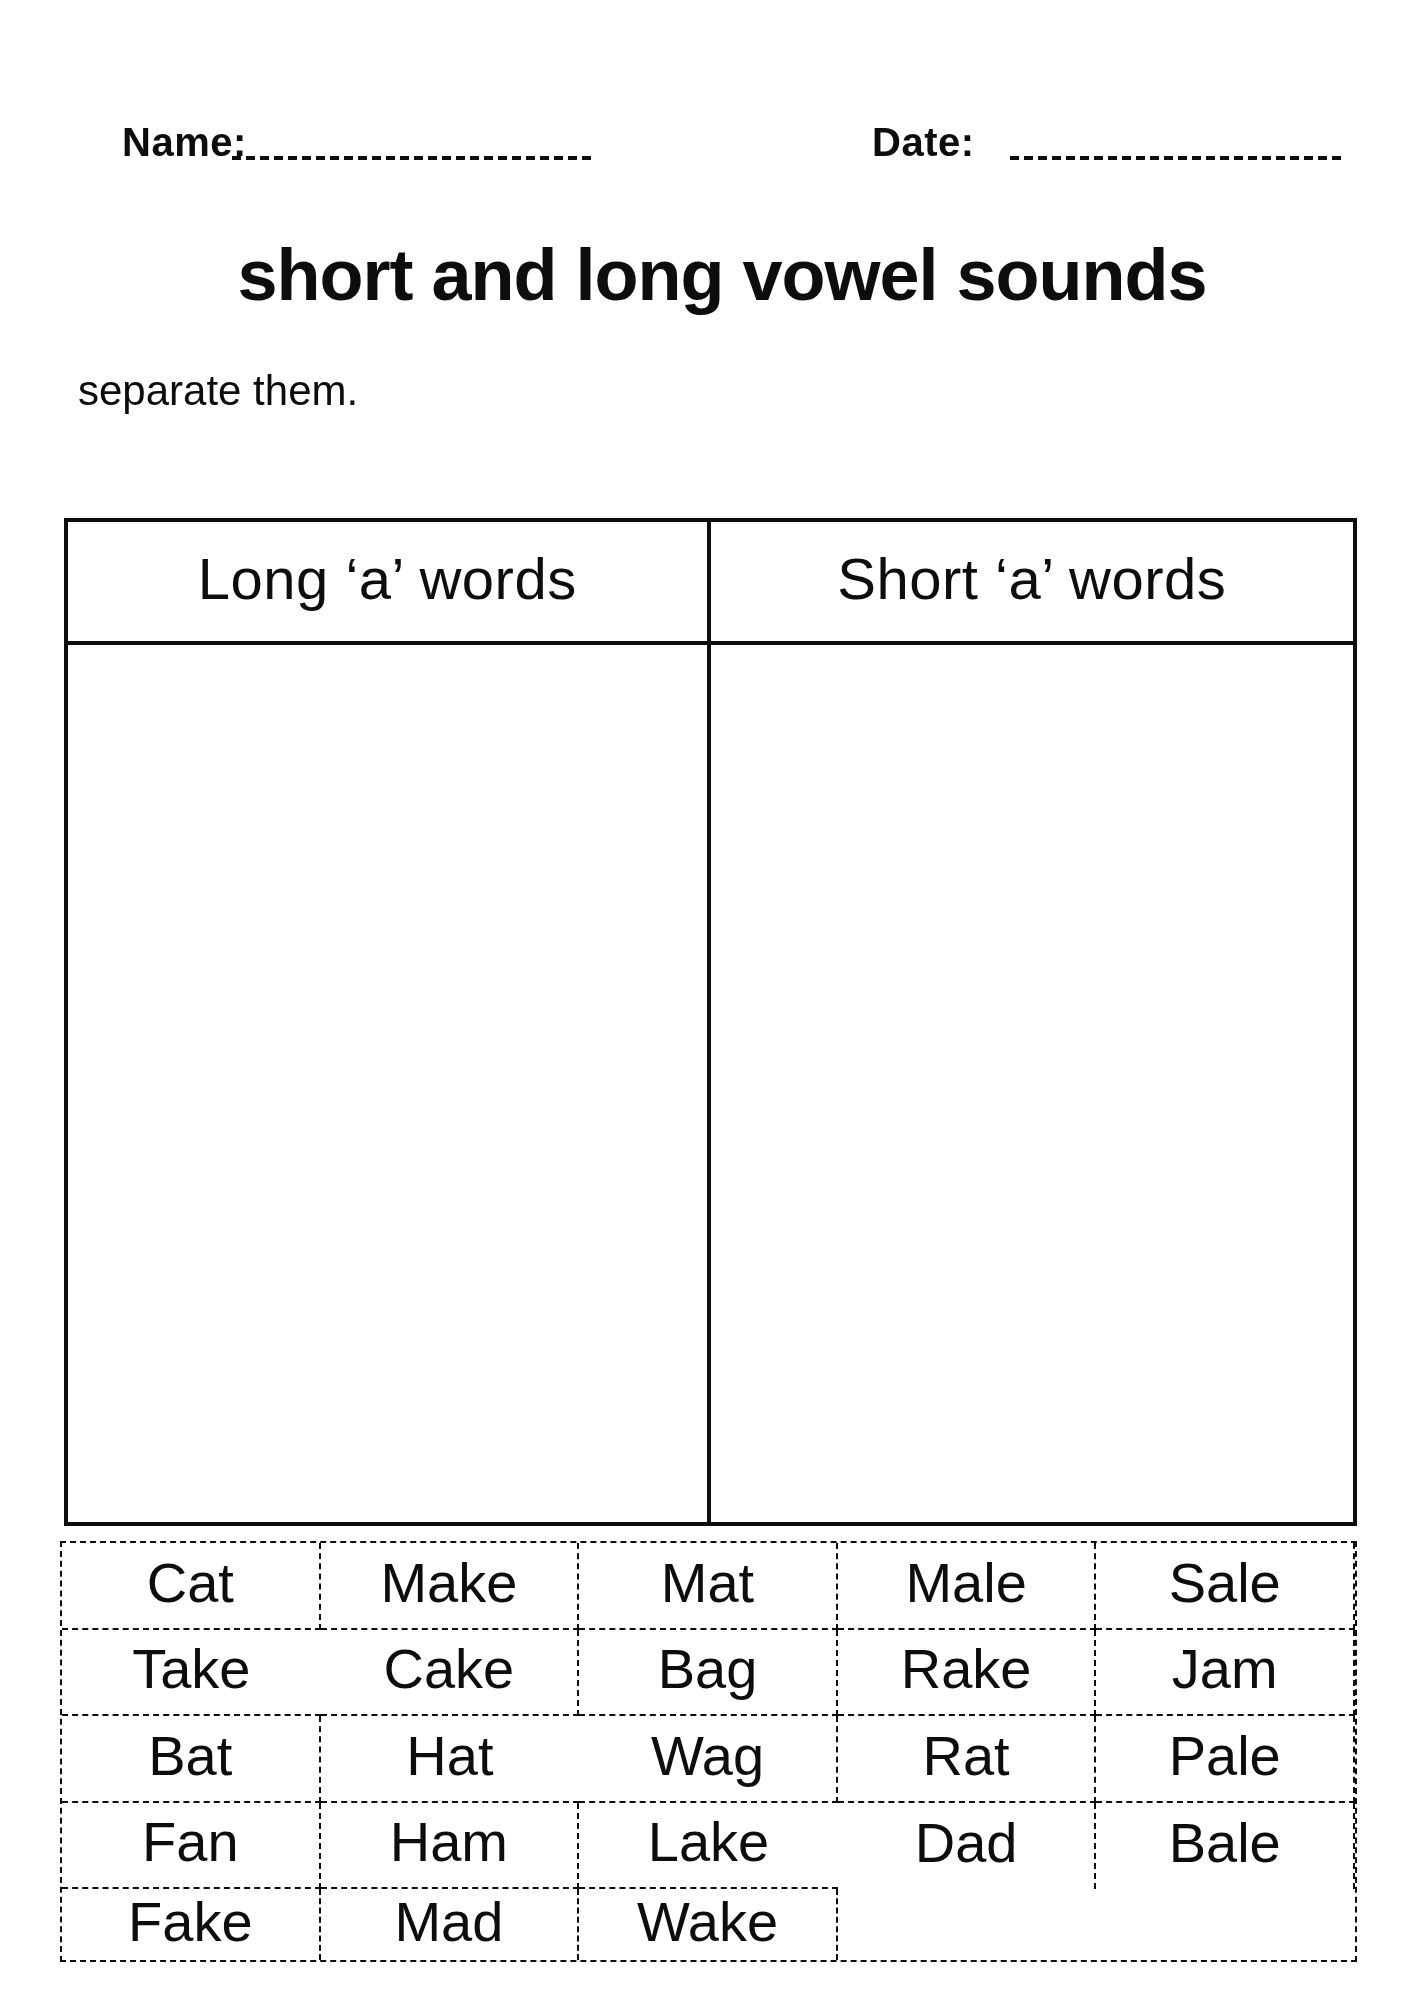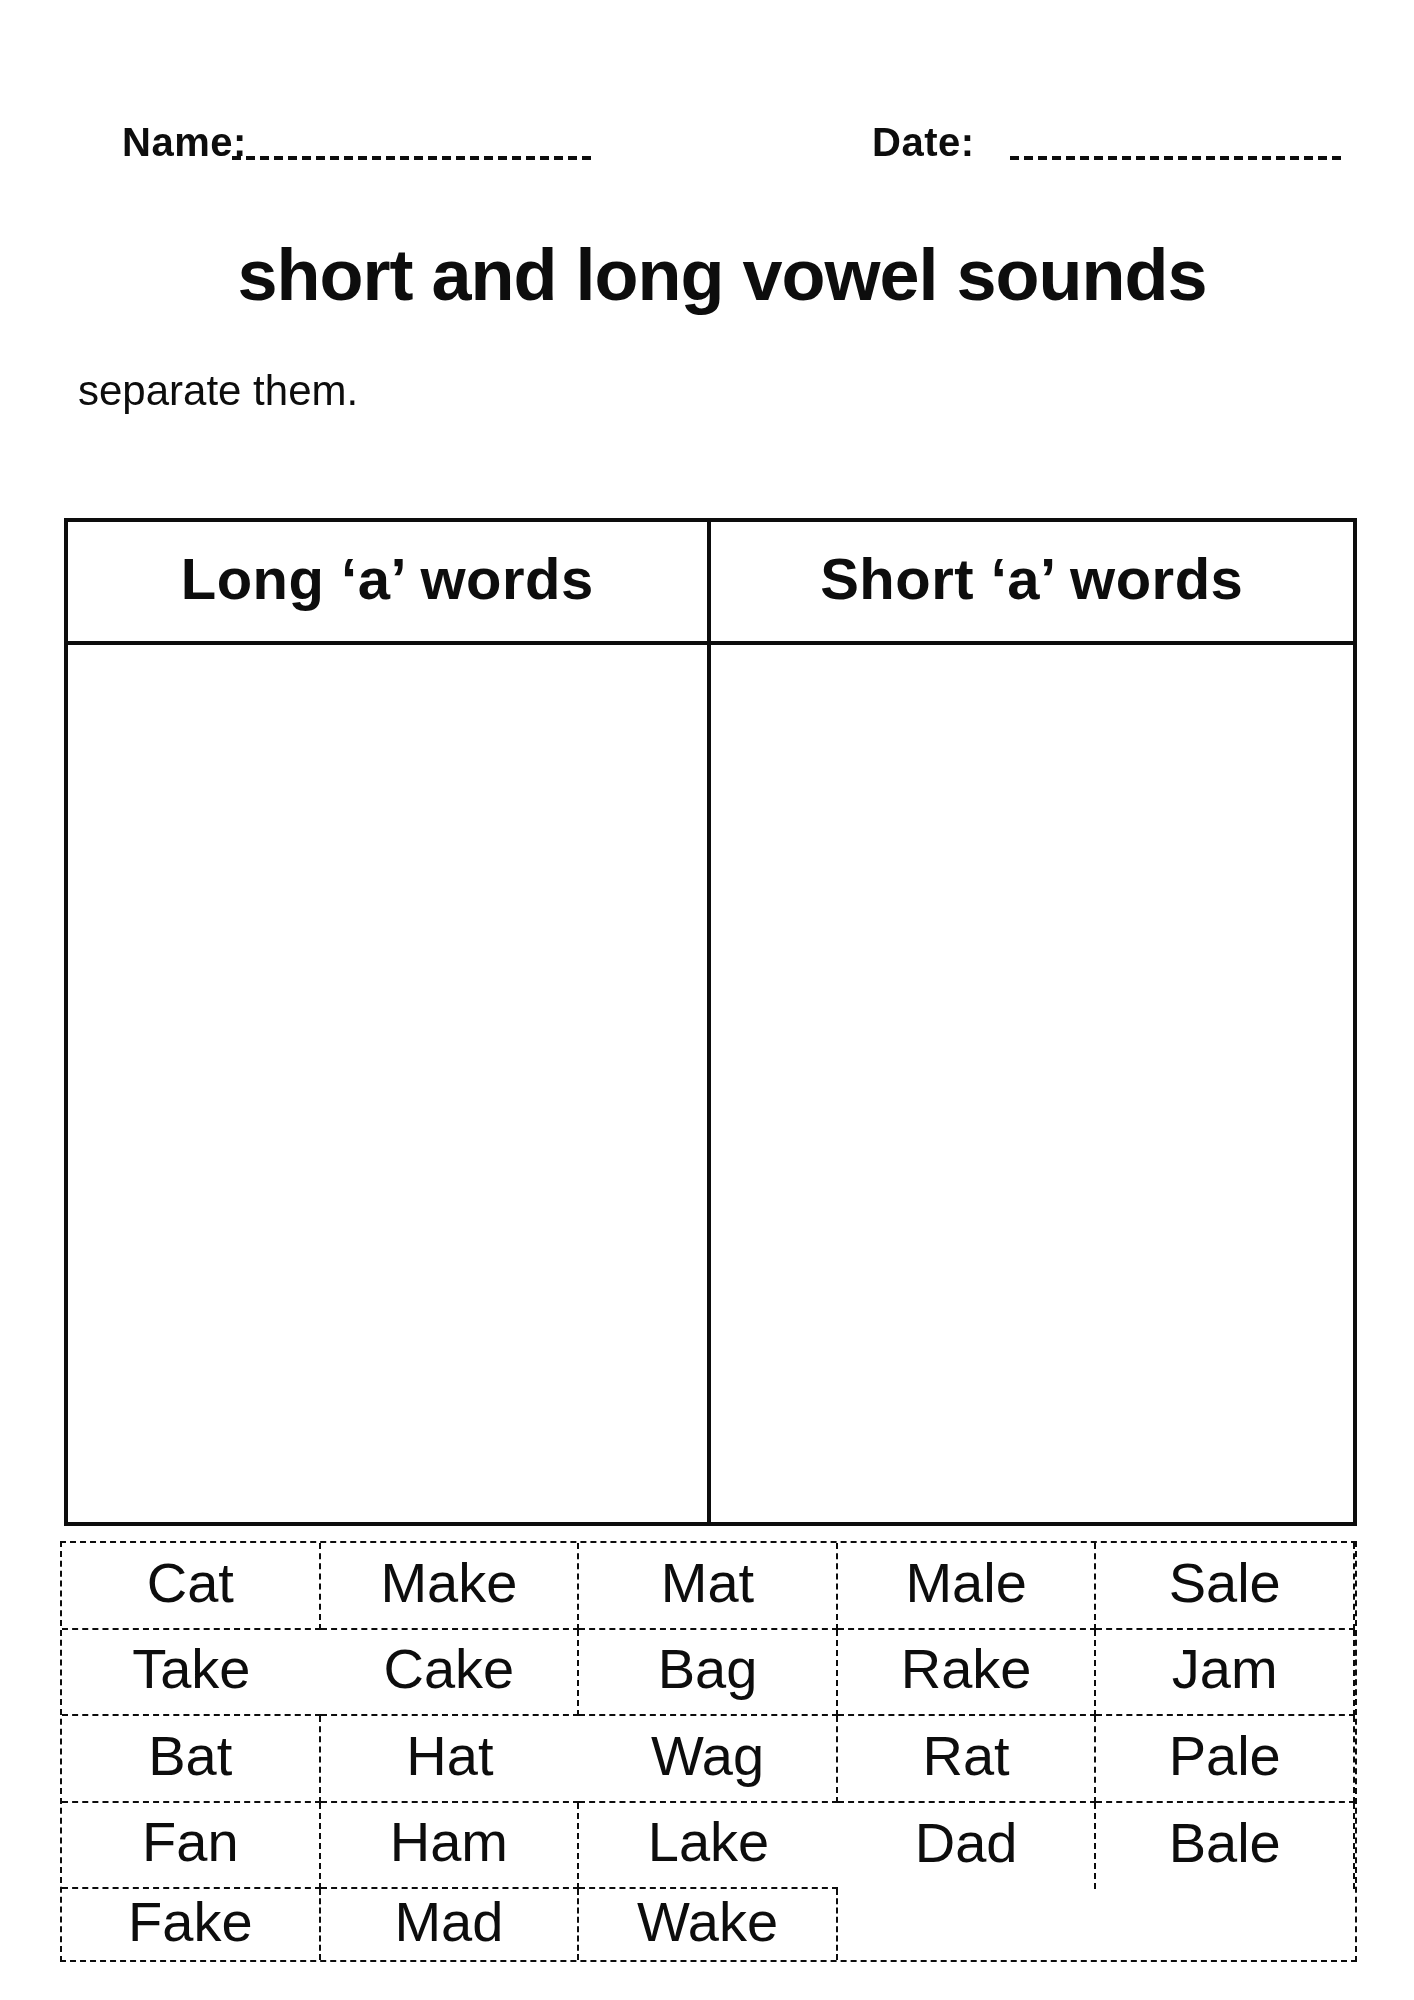--- a/index.html
+++ b/index.html
@@ -51,21 +51,21 @@
     border: 4px solid #0d0d0d;
     display: grid;
     grid-template-columns: 1fr 1fr;
     grid-template-rows: 123px 1fr;
   }
   .sort-table .cell { box-sizing: border-box; }
   .sort-table .col-left { border-right: 4px solid #0d0d0d; }
   .sort-table .head {
     border-bottom: 4px solid #0d0d0d;
     display: flex; align-items: center; justify-content: center;
-    font-size: 58px; font-weight: 700; letter-spacing: 0.5px;
+    font-size: 58px; font-weight: 400; letter-spacing: 0.5px;
     padding-bottom: 6px;
   }
 
   
   .cards {
     position: absolute; left: 60px; top: 1541px;
     width: 1297px; height: 421px;
     box-sizing: border-box;
     border: 2px dashed #0d0d0d;
     display: grid;

